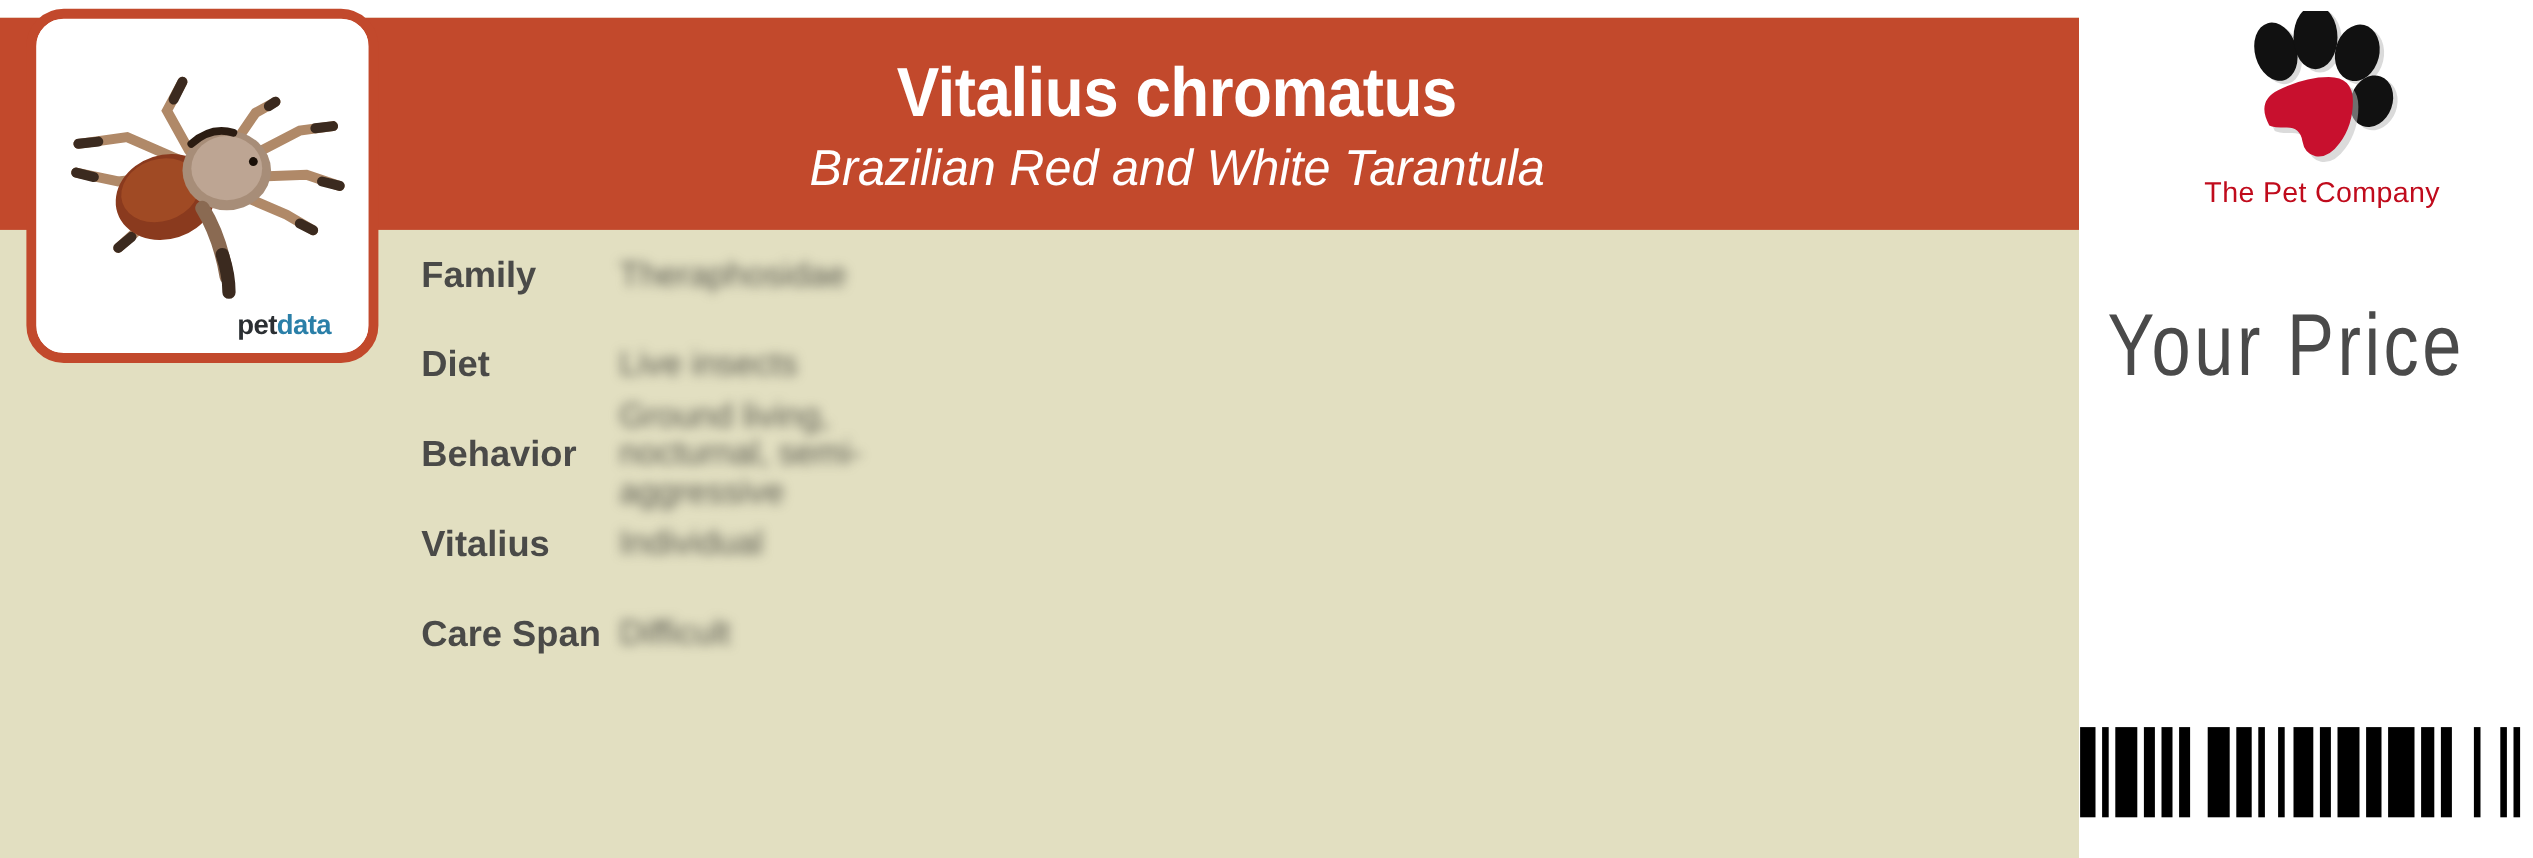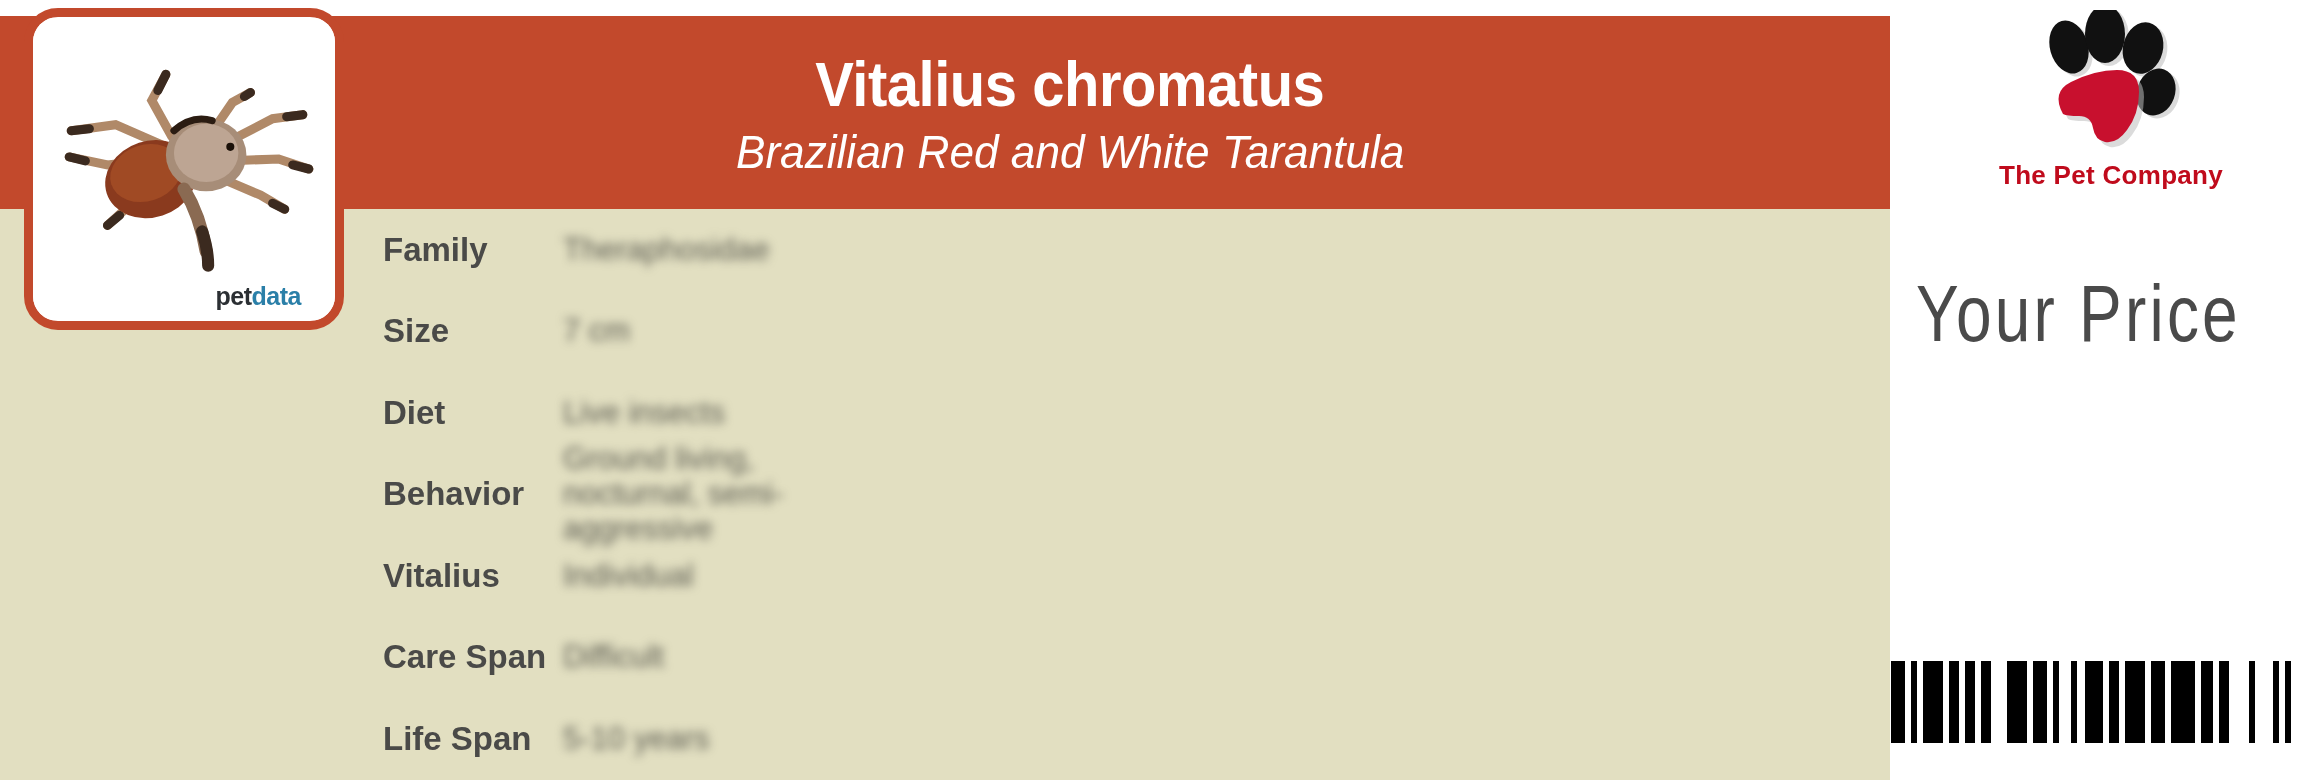--- a/index.html
+++ b/index.html
@@ -134,21 +134,21 @@
   }
   #logo-block{
     position:absolute;left:0;top:10px;
     width:413px;height:190px;
     display:flex;flex-direction:column;
     align-items:center;justify-content:flex-start;
   }
   #paw-logo{display:block;}
   #brand-name{
     margin-top:2px;
-    font-size:26px;font-weight:bold;
+    font-size:26px;font-weight:normal;
     color:#c00b1c;
     letter-spacing:0.3px;
     white-space:nowrap;
     margin-left:29px;
   }
   #price-label{
     position:absolute;left:26px;top:268px;
     width:420px;
     font-size:80px;
     font-weight:normal;
@@ -193,42 +193,34 @@
       <div id="common-name">Brazilian Red and White Tarantula</div>
     </div>
 
     <div id="data-grid">
       <div class="col col-left" id="col-left">
           <div class="field-row">
             <div class="field-label">Family</div>
             <div class="field-value">Theraphosidae</div>
           </div>
           <div class="field-row">
-            <div class="field-label">Size</div>
-            <div class="field-value">7 cm</div>
-          </div>
-          <div class="field-row">
             <div class="field-label">Diet</div>
             <div class="field-value">Live insects</div>
           </div>
           <div class="field-row">
             <div class="field-label">Behavior</div>
             <div class="field-value">Ground living, nocturnal, semi-aggressive</div>
           </div>
           <div class="field-row">
             <div class="field-label">Vitalius</div>
             <div class="field-value">Individual</div>
           </div>
           <div class="field-row">
             <div class="field-label">Care Span</div>
             <div class="field-value">Difficult</div>
-          </div>
-          <div class="field-row">
-            <div class="field-label">Life Span</div>
-            <div class="field-value">5-10 years</div>
           </div>
         </div>
       <div class="col col-right" id="col-right">
           <div class="field-row"></div>
           <div class="field-row"></div>
           <div class="field-row"></div>
           <div class="field-row"></div>
           <div class="field-row"></div>
           <div class="field-row"></div>
           <div class="field-row"></div>

